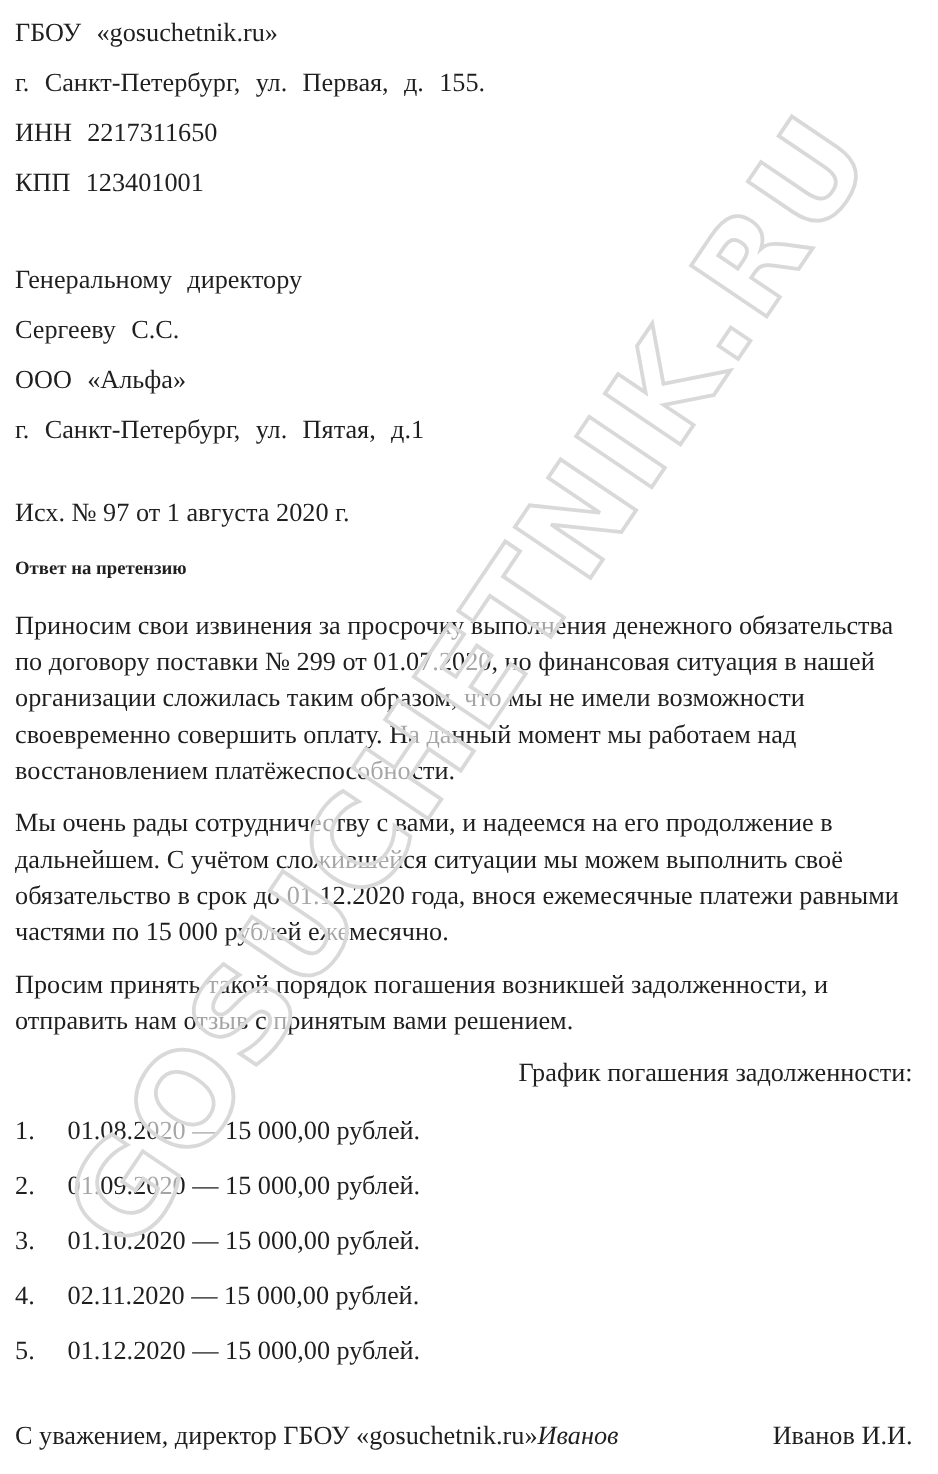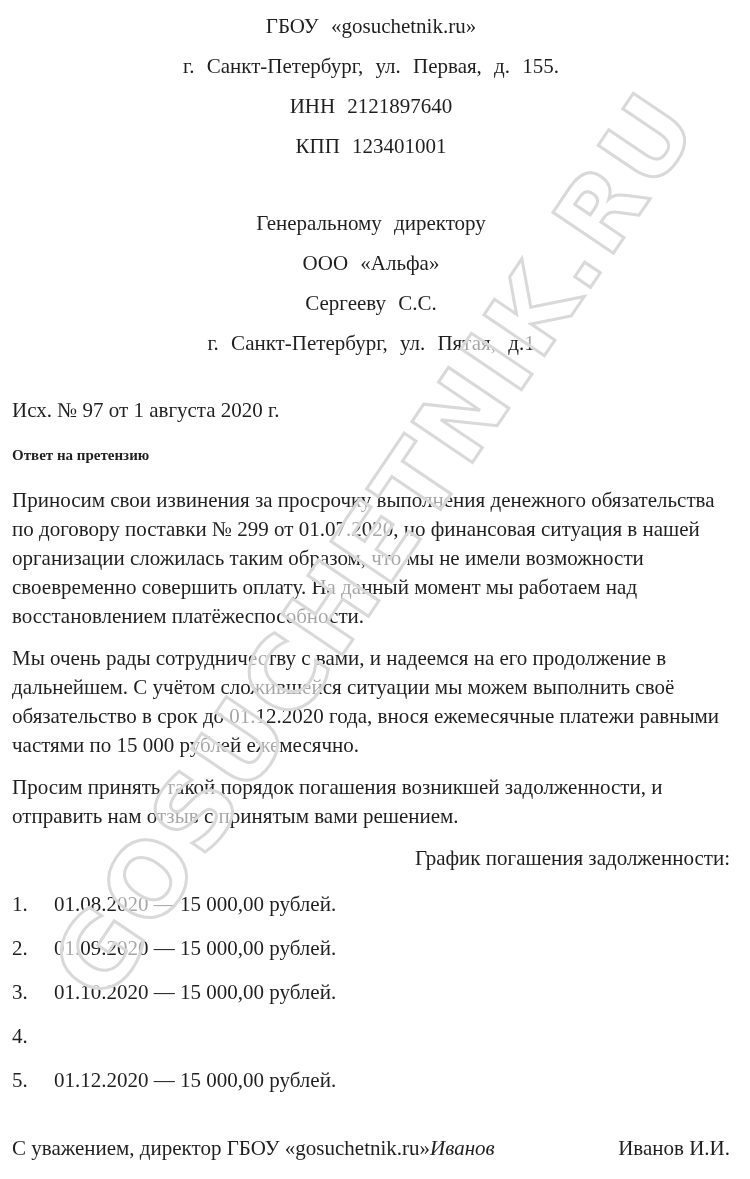--- a/index.html
+++ b/index.html
@@ -30,21 +30,21 @@
     font-weight: bold;
     font-size: 100px;
     letter-spacing: 4px;
     white-space: nowrap;
     color: rgba(255, 255, 255, 0.6);
     -webkit-text-stroke: 3px #d9d9d9;
     z-index: 5;
     pointer-events: none;
   }
   .sender, .recipient {
-    text-align: center;
+    text-align: left;
     line-height: 40px;
     word-spacing: 7px;
     position: relative;
     z-index: 2;
   }
   .recipient { margin-top: 37px; }
   .ref-line {
     margin-top: 33px;
     line-height: 29px;
     position: relative;
@@ -106,28 +106,28 @@
 </head>
 <body>
 
 <div class="page">
 
   <div class="watermark">GOSUCHETNIK.RU</div>
 
   <div class="sender">
     <div class="line">ГБОУ  «gosuchetnik.ru»</div>
     <div class="line">г. Санкт-Петербург, ул. Первая, д. 155.</div>
-    <div class="line">ИНН  2121897640</div>
+    <div class="line">ИНН  2217311650</div>
     <div class="line">КПП  123401001</div>
   </div>
 
   <div class="recipient">
     <div class="line">Генеральному директору</div>
+    <div class="line">Сергееву  С.С.</div>
     <div class="line">ООО  «Альфа»</div>
-    <div class="line">Сергееву  С.С.</div>
     <div class="line">г. Санкт-Петербург, ул. Пятая, д.1</div>
   </div>
 
   <div class="ref-line">Исх. № 97 от 1 августа 2020 г.</div>
 
   <div class="doc-title">Ответ на претензию</div>
 
   <div class="body-text">
     <p class="first">Приносим свои извинения за просрочку выполнения денежного обязательства по договору поставки № 299 от 01.07.2020, но финансовая ситуация в нашей организации сложилась таким образом, что мы не имели возможности своевременно совершить оплату. На данный момент мы работаем над восстановлением платёжеспособности.</p>
     <p>Мы очень рады сотрудничеству с вами, и надеемся на его продолжение в дальнейшем. С учётом сложившейся ситуации мы можем выполнить своё обязательство в срок до 01.12.2020 года, внося ежемесячные платежи равными частями по 15 000 рублей ежемесячно.</p>
@@ -144,20 +144,21 @@
     <div class="schedule-item">
       <span class="num">2.</span>
       <span class="txt">01.09.2020 — 15 000,00 рублей.</span>
     </div>
     <div class="schedule-item">
       <span class="num">3.</span>
       <span class="txt">01.10.2020 — 15 000,00 рублей.</span>
     </div>
     <div class="schedule-item">
       <span class="num">4.</span>
+      <span class="txt">02.11.2020 — 15 000,00 рублей.</span>
     </div>
     <div class="schedule-item">
       <span class="num">5.</span>
       <span class="txt">01.12.2020 — 15 000,00 рублей.</span>
     </div>
   </div>
 
   <div class="signature-row">
     <span class="label">С уважением, директор ГБОУ «gosuchetnik.ru»</span>
     <span class="autograph">Иванов</span>

